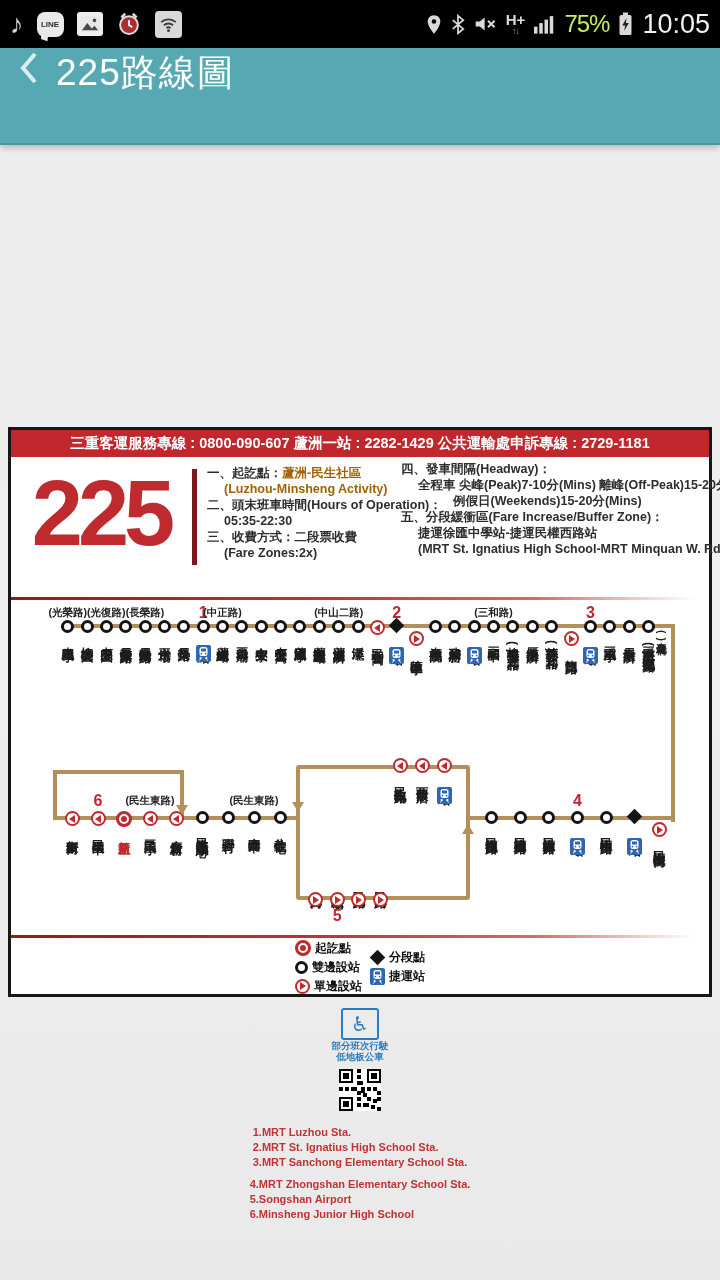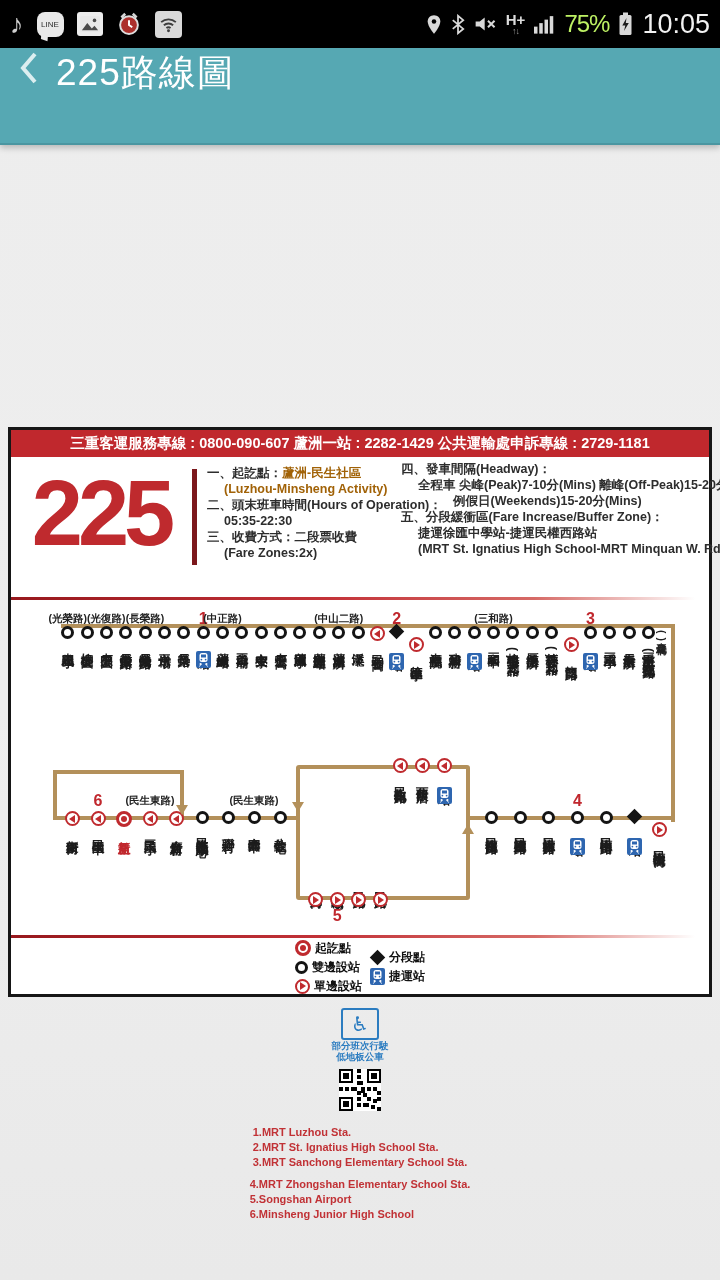--- a/index.html
+++ b/index.html
@@ -7,21 +7,21 @@
   .screen{position:relative;width:720px;height:1280px;background:linear-gradient(180deg,#e2e2e2 0,#ededed 18px,#eeeeee 55%,#e9e9e9 100%);}
 
   
   .status-bar{position:absolute;left:0;top:0;width:720px;height:48px;background:#000;
     display:flex;align-items:center;padding:0 10px;box-sizing:border-box;}
   .sb-left{display:flex;align-items:center;gap:13px;}
   .sb-right{margin-left:auto;display:flex;align-items:center;gap:9px;}
   .note-icon{font-size:27px;color:#cfcfcf;line-height:1;}
   .line-icon{width:27px;height:25px;background:#e9e9e9;border-radius:8px;position:relative;
     display:flex;align-items:center;justify-content:center;}
-  .line-icon span{font-size:8px;font-weight:400;color:#2d2d2d;letter-spacing:0;}
+  .line-icon span{font-size:8px;font-weight:700;color:#2d2d2d;letter-spacing:0;}
   .line-icon::after{content:"";position:absolute;left:4px;bottom:-3px;width:7px;height:7px;background:#e9e9e9;
     transform:rotate(20deg) skew(15deg);}
   .gallery-icon{width:26px;height:24px;background:#ededed;border-radius:3px;display:flex;align-items:center;justify-content:center;}
   .alarm-icon{width:26px;height:26px;}
   .wifi-box-icon{width:27px;height:27px;background:#d9d9d9;border-radius:4px;display:flex;align-items:center;justify-content:center;}
   .hplus{display:flex;flex-direction:column;align-items:center;line-height:1;color:#dcdcdc;}
   .hplus .h{font-size:15px;font-weight:700;}
   .hplus .arr{font-size:9px;color:#9a9a9a;letter-spacing:-1px;}
   .sb-pct{font-size:24px;color:#bef264;letter-spacing:-1px;}
   .sb-time{font-size:27px;color:#f2f2f2;letter-spacing:0;}
@@ -66,21 +66,21 @@
     border-top:10px solid #b3905a;position:absolute;z-index:3;}
   .tri-u{width:0;height:0;border-left:6px solid transparent;border-right:6px solid transparent;
     border-bottom:10px solid #b3905a;position:absolute;z-index:3;}
   .arr-left-loop{left:165px;top:205px;}
   .arr-mid-left{left:281px;top:202px;}
   .arr-mid-right{left:451px;top:224px;}
   .bridge-label{position:absolute;left:644px;top:30px;writing-mode:vertical-rl;text-orientation:mixed;
     font-size:10.5px;font-weight:700;color:#222;letter-spacing:1px;z-index:2;}
 
   .stop-row{position:absolute;display:flex;z-index:2;}
-  .row-top{left:47px;top:6px;width:600px;height:200px;}
+  .row-top{left:47px;top:0;width:600px;height:200px;}
   .row-bl{left:48px;top:192px;width:234px;height:156px;}
   .row-br{left:466px;top:192px;width:172px;height:156px;}
   .row-lt{left:378px;top:152px;width:66px;height:148px;}
   .row-lb{left:294px;top:173px;width:86px;height:134px;}
   .stop{flex:1;display:flex;flex-direction:column;align-items:center;position:relative;min-width:0;}
   .stop.up{justify-content:flex-end;}
   .stop-num{position:absolute;top:4px;color:#c0272d;font-size:16px;font-weight:700;z-index:3;}
   .row-bl .stop-num,.row-br .stop-num{top:0px;}
   .stop-num-below{position:absolute;bottom:-18px;color:#c0272d;font-size:16px;font-weight:700;}
   .stop-road{position:absolute;top:6px;font-size:10.5px;font-weight:700;color:#222;white-space:nowrap;z-index:3;}

